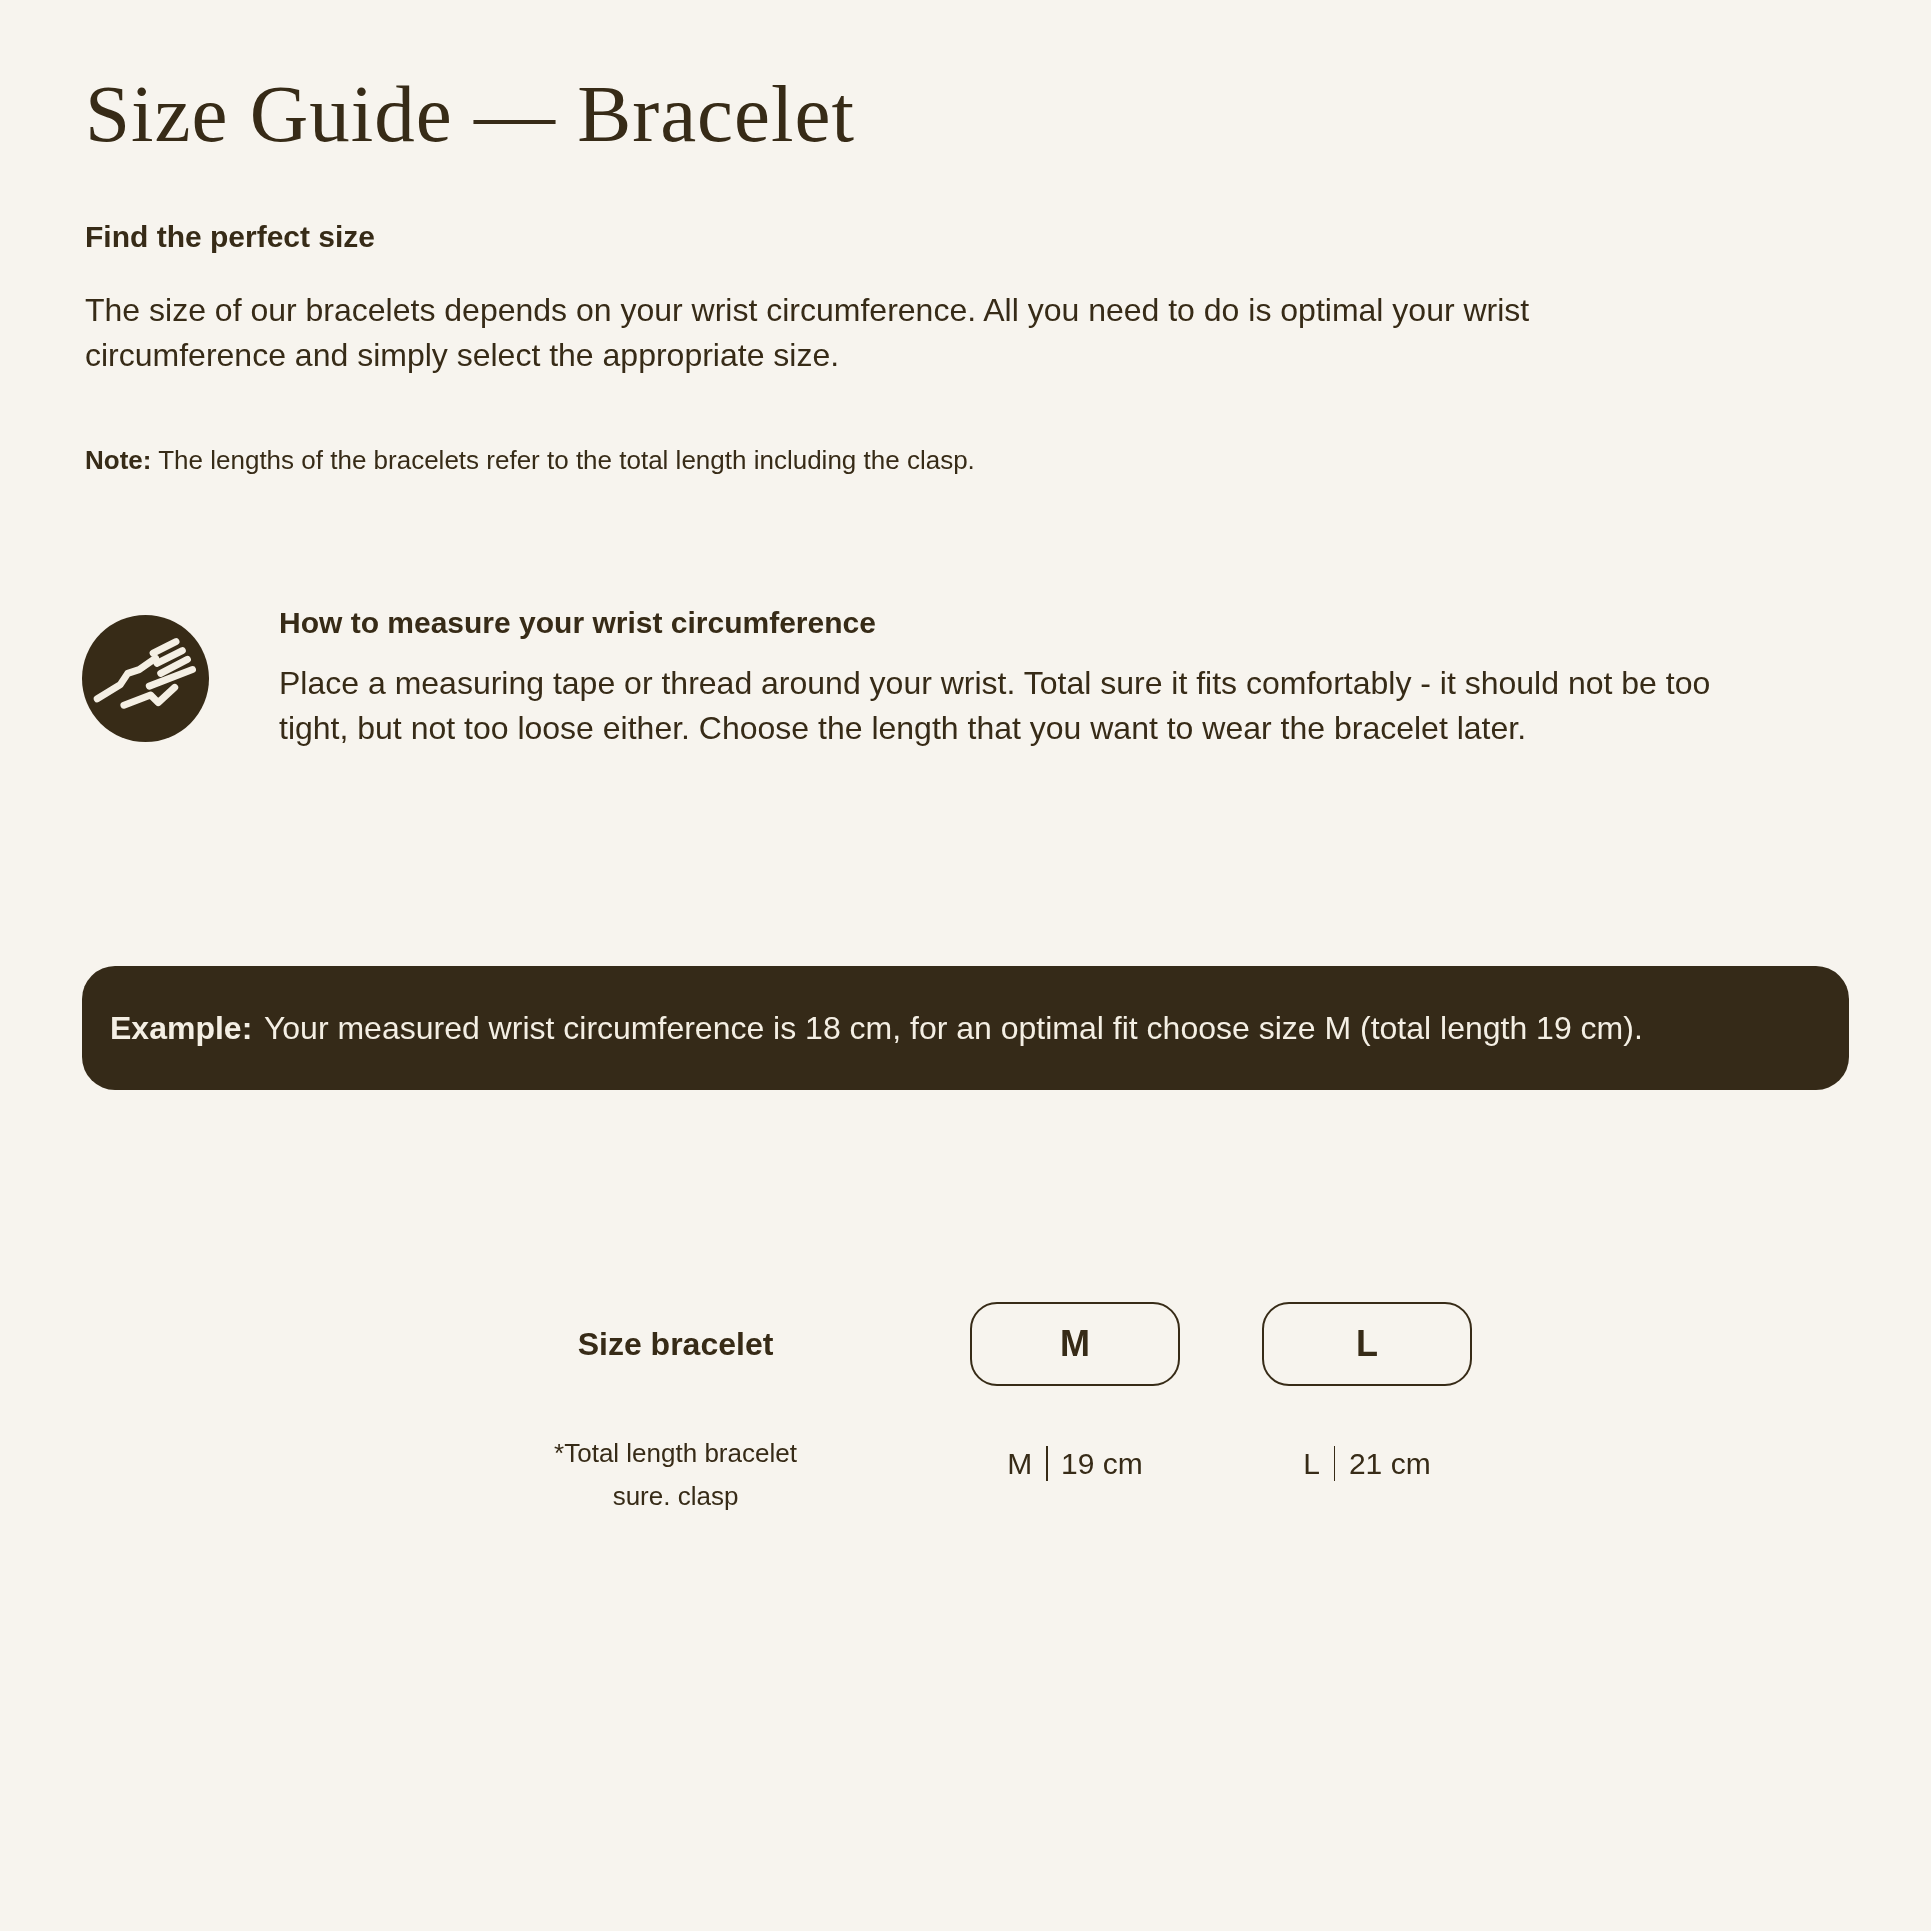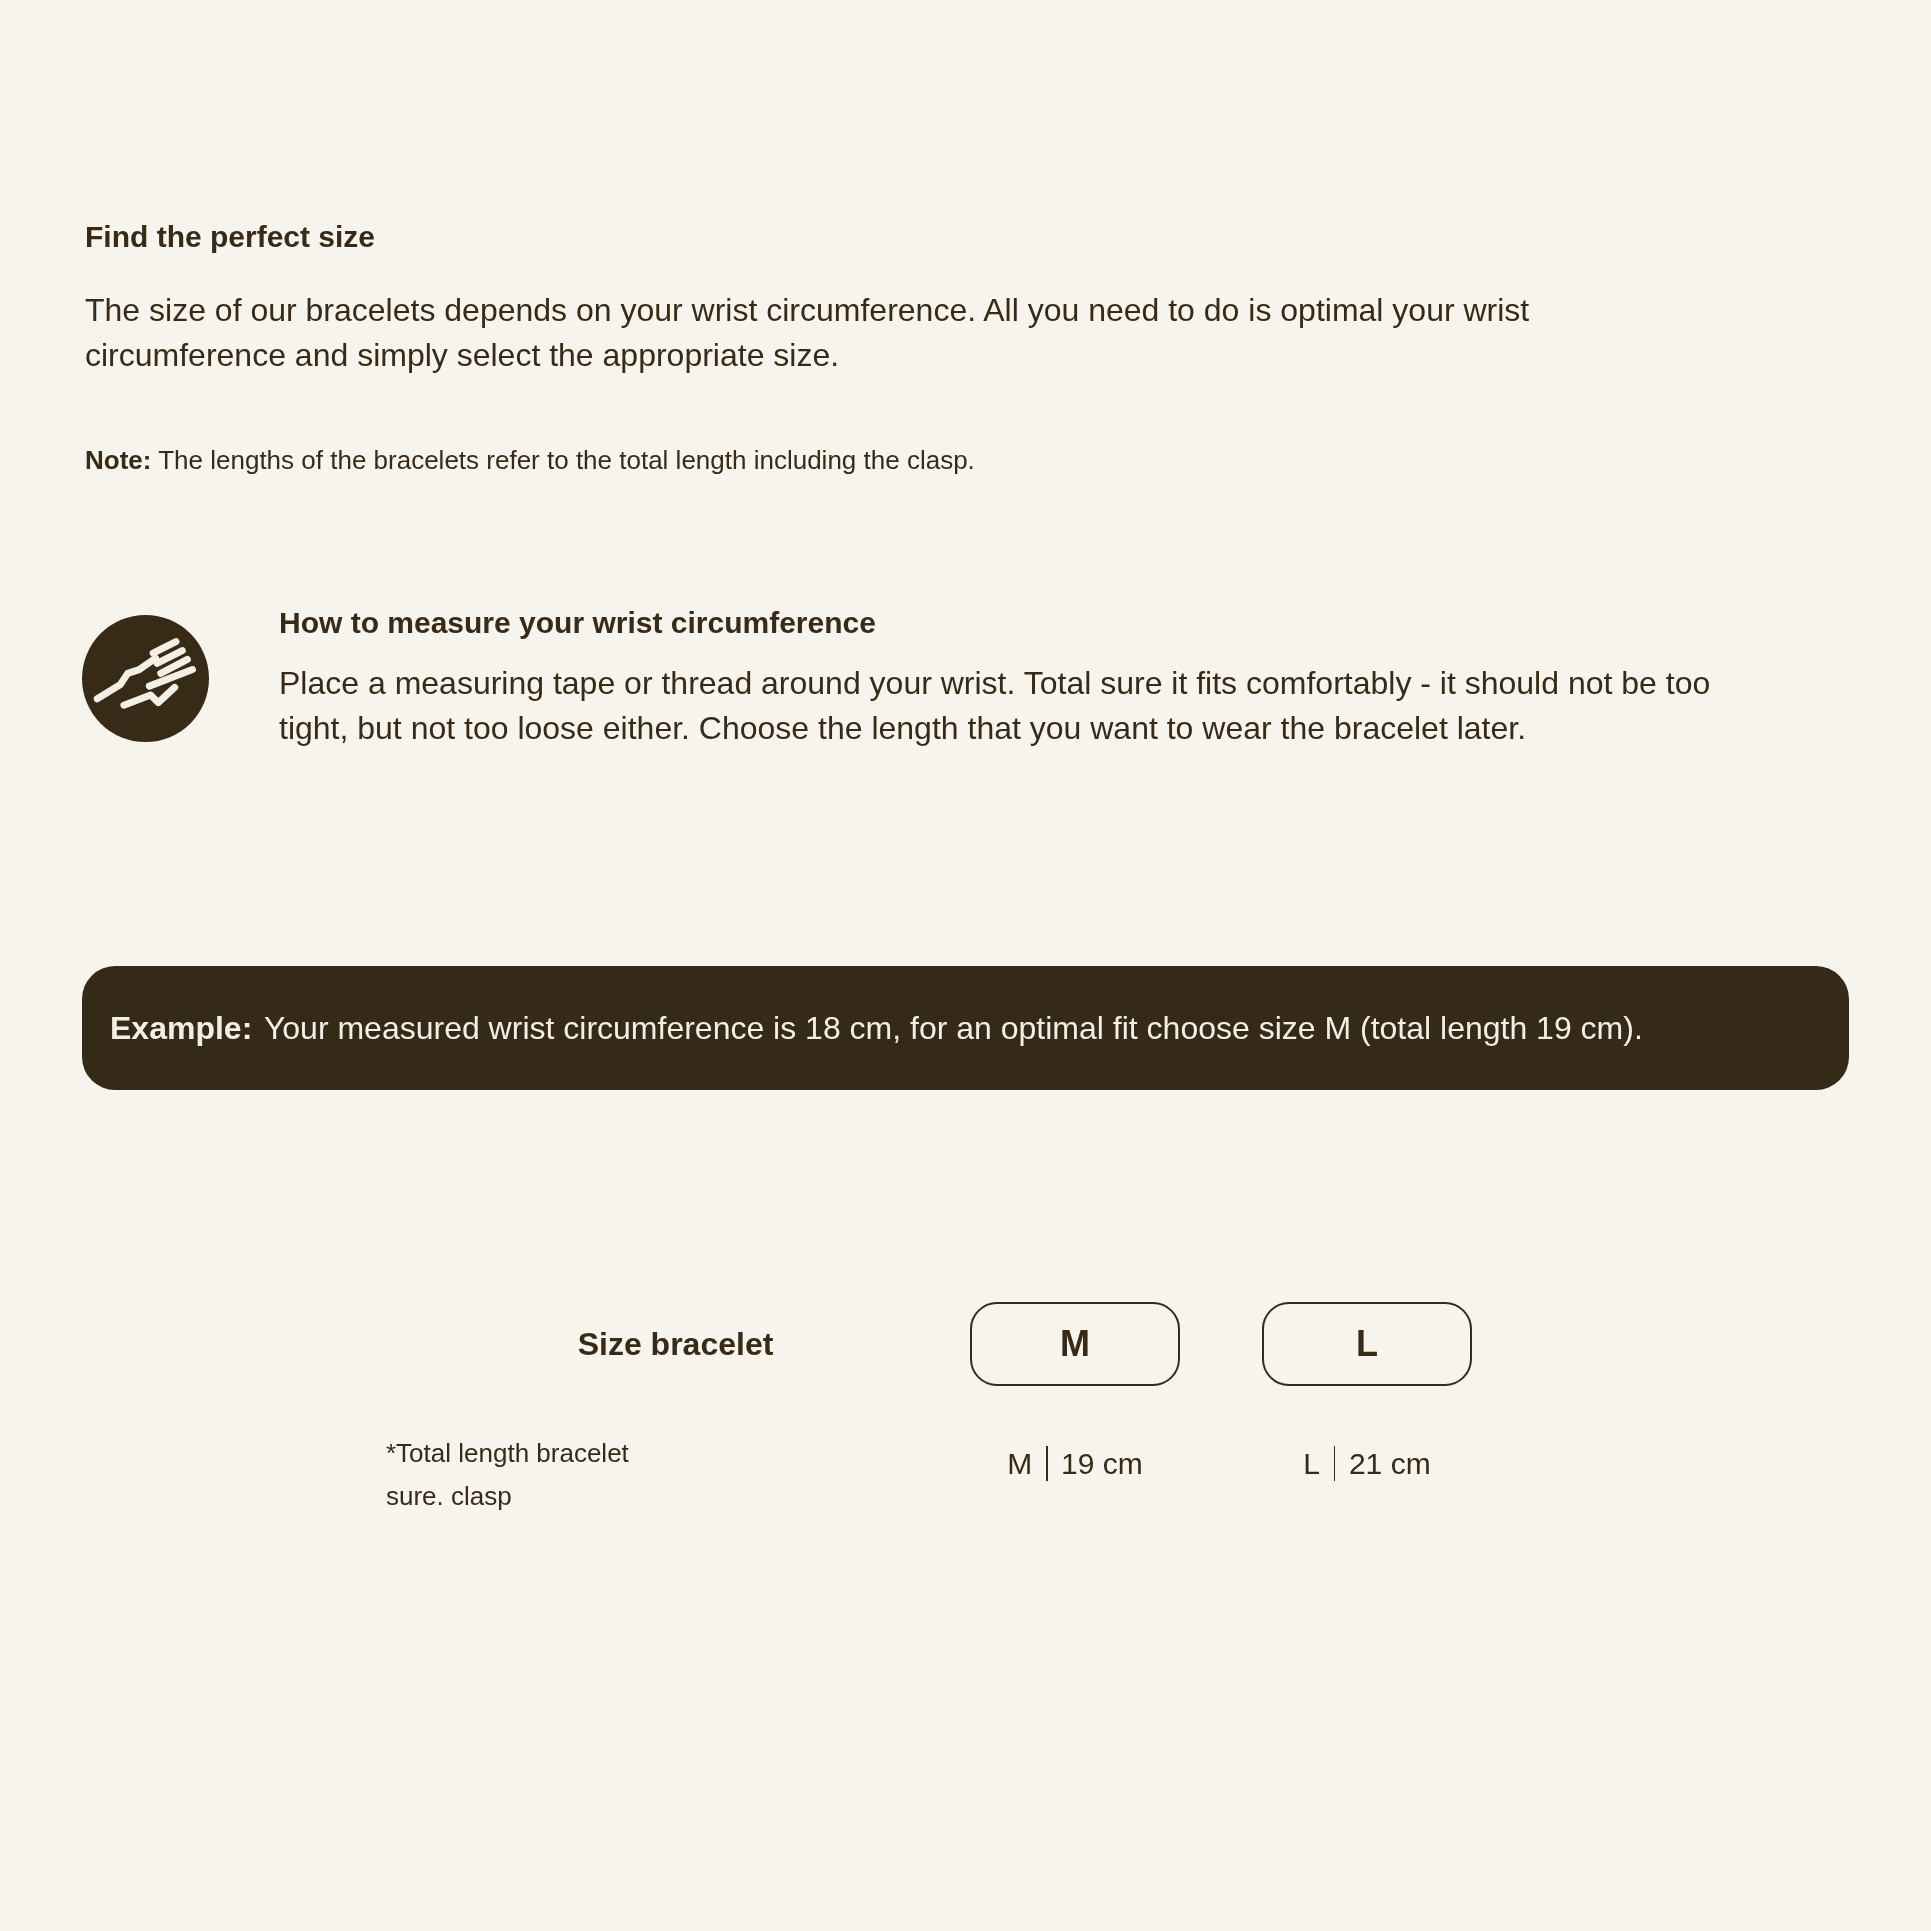--- a/index.html
+++ b/index.html
@@ -78,39 +78,40 @@
     background:transparent;color:var(--ink);
     font-family:"Liberation Sans",sans-serif;
     font-size:36px;font-weight:700;
     display:flex;align-items:center;justify-content:center;
     cursor:pointer;
   }
   .size-btn-m{left:970px;}
   .size-btn-l{left:1262px;}
   .footnote{
     position:absolute;left:386px;top:1388px;width:579px;
-    text-align:left;font-size:26px;line-height:1.65;
+    text-align:center;font-size:26px;line-height:1.65;
   }
   .size-value{
     position:absolute;top:1402px;width:210px;
     text-align:center;font-size:30px;
     display:flex;align-items:center;justify-content:center;
   }
   .size-value-m{left:970px;}
   .size-value-l{left:1262px;}
   .value-divider{
     display:inline-block;width:1.9px;height:35px;
     background:var(--ink);margin:0 13.5px;
   }
 </style>
 </head>
 <body>
 
 <div class="page">
 
+  <h1 class="title">Size Guide — Bracelet</h1>
 
   <h2 class="intro-heading">Find the perfect size</h2>
 
   <p class="intro-body">The size of our bracelets depends on your wrist circumference. All you need to do is optimal your wrist circumference and simply select the appropriate size.</p>
 
   <p class="note-line"><span class="bold">Note:</span> <span>The lengths of the bracelets refer to the total length including the clasp.</span></p>
 
   <div class="measure">
     <svg class="measure-icon" viewBox="0 0 100 100" aria-hidden="true">
       <circle cx="50" cy="50" r="50" fill="#372b17"></circle>

